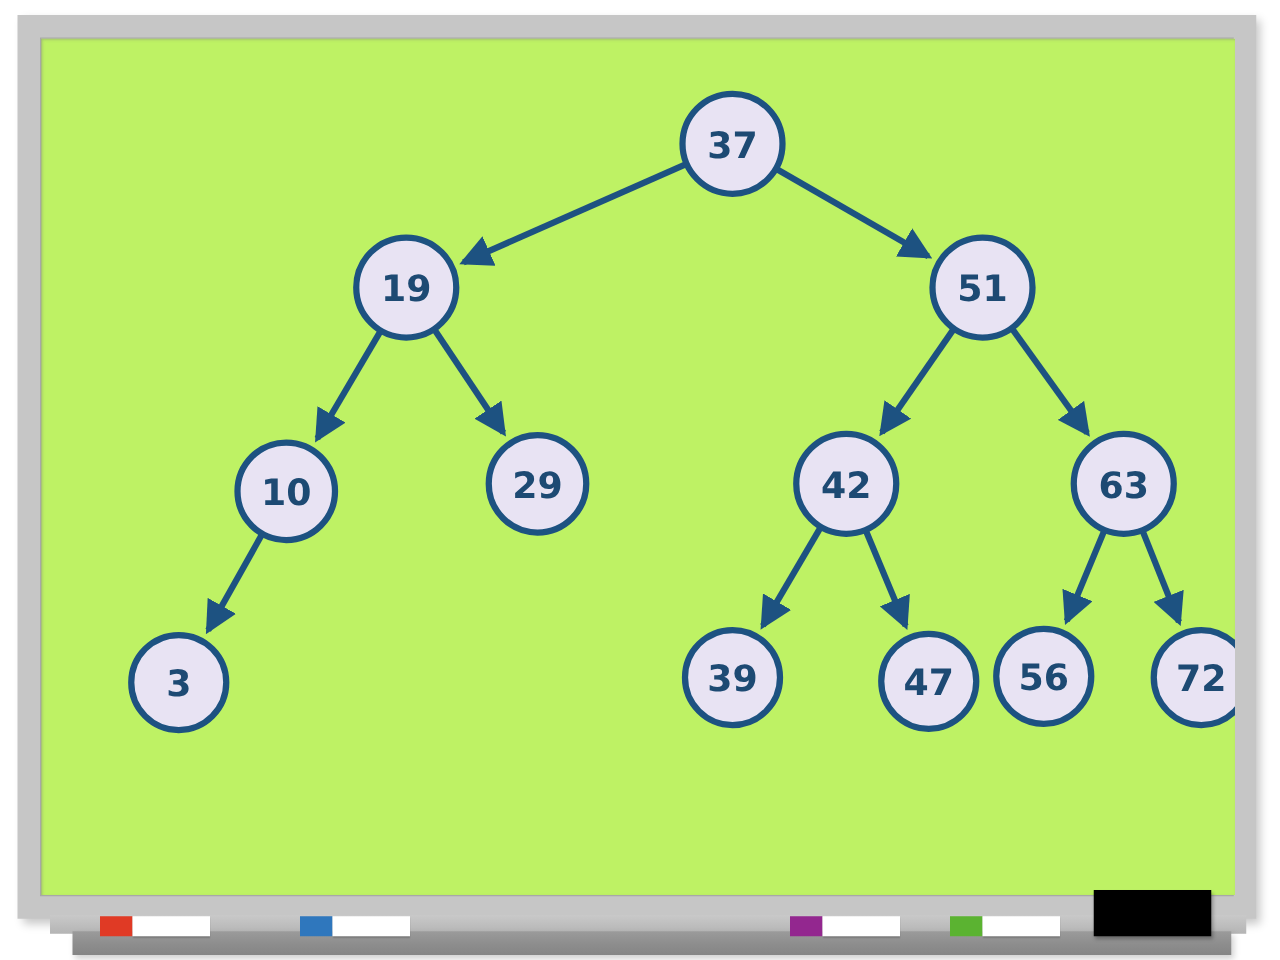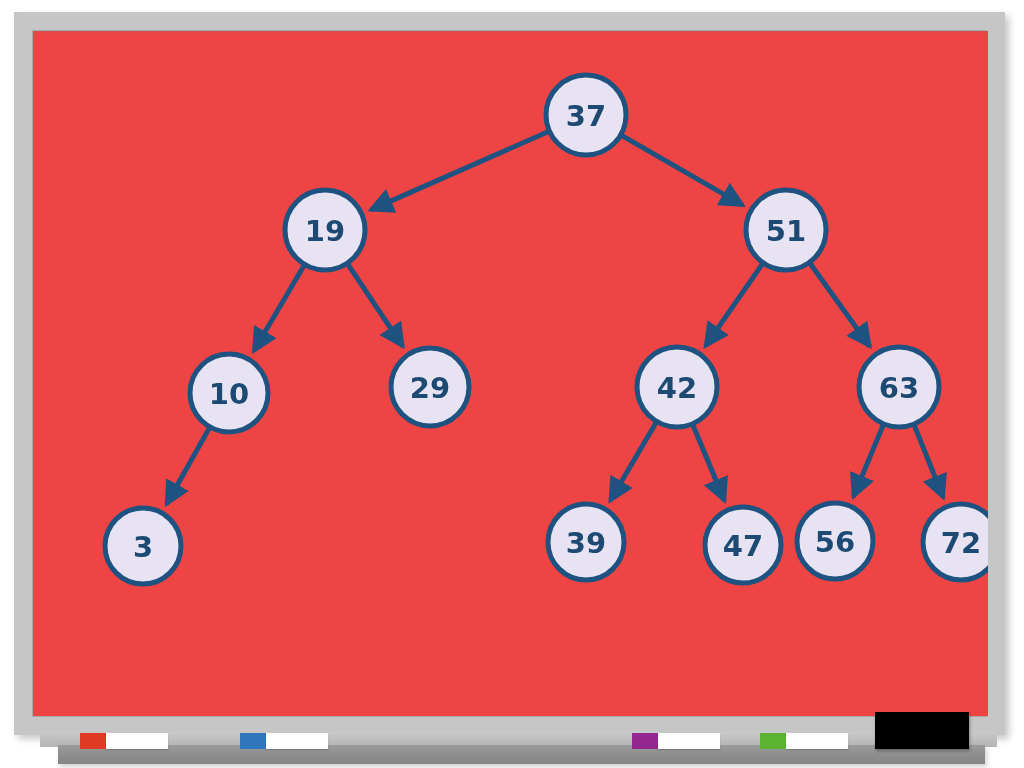--- a/index.html
+++ b/index.html
@@ -39,21 +39,21 @@
     bottom: 18px;
     background: #a8a8a8;
     box-sizing: border-box;
   }
   .wb-surface {
     position: absolute;
     left: 33px;
     top: 31px;
     width: 955px;
     height: 685px;
-    background: #ef4444;
+    background: #bef264;
     box-sizing: border-box;
     box-shadow: inset 1px 1px 2px rgba(120,120,120,0.35);
     overflow: hidden;
   }
 
   
   .tray-ledge {
     position: absolute;
     left: 58px;
     top: 745px;

